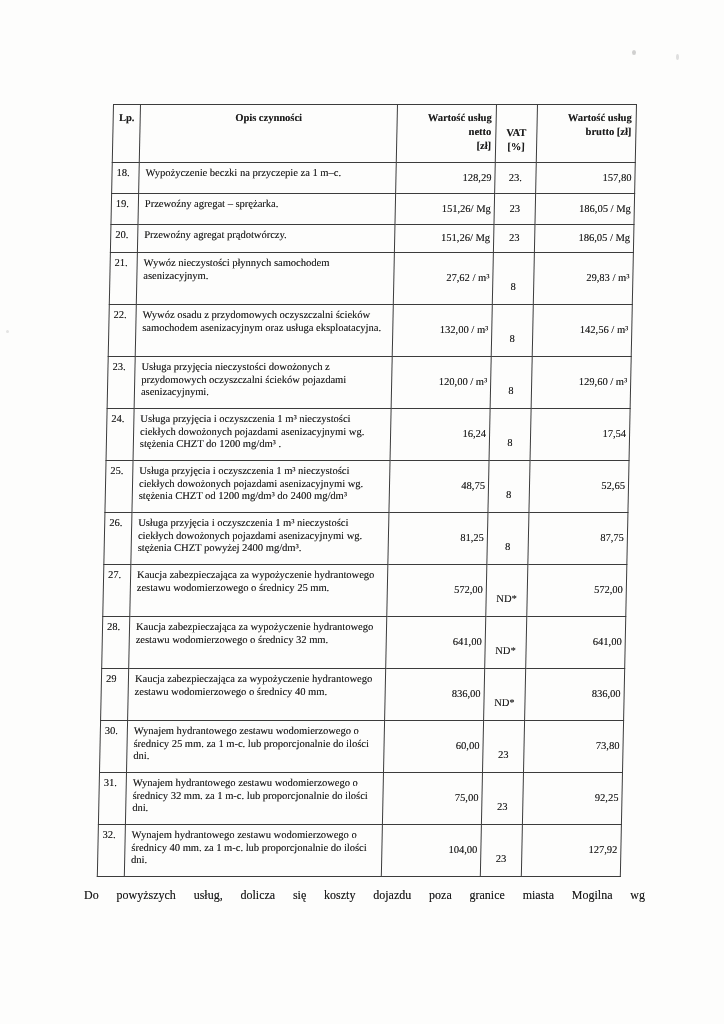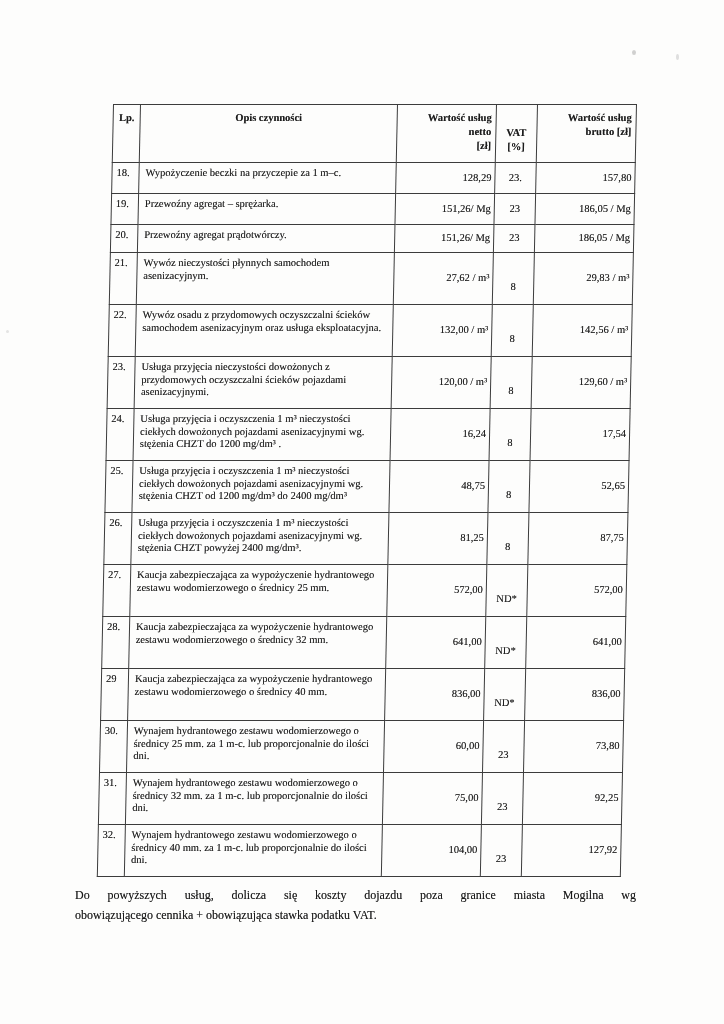--- a/index.html
+++ b/index.html
@@ -56,21 +56,21 @@
   td.c-netto{vertical-align:middle;text-align:right;}
   td.c-netto span{display:block;padding-right:3px;}
   td.c-vat{vertical-align:middle;text-align:center;}
   td.c-vat span{display:inline-block;}
   tbody tr:nth-child(n+4) td.c-vat span{position:relative;top:9px;}
   td.c-brutto{vertical-align:middle;text-align:right;}
   td.c-brutto span{display:block;padding-right:3px;}
 
   
   .footer-note{
-    position:absolute;left:75px;top:886px;width:561px;
+    position:absolute;left:84px;top:886px;width:561px;
     font-size:12px;line-height:19.5px;color:#1a1a1a;
   }
   .footer-note .jline{text-align:justify;text-align-last:justify;}
   .footer-note .nline{text-align:left;}
 
   
   .speck{position:absolute;border-radius:50%;background:#9a9a9a;}
   .speck.s1{left:632px;top:50px;width:4px;height:5px;opacity:.45;}
   .speck.s2{left:676px;top:54px;width:3px;height:6px;opacity:.30;}
   .speck.s3{left:6px;top:330px;width:3px;height:3px;opacity:.25;}
@@ -337,19 +337,18 @@
             <td class="c-brutto">
               <span>127,92</span>
             </td>
           </tr>
         </tbody>
     </table>
   </div>
 
   <div class="footer-note">
     <div class="jline">Do powyższych usług, dolicza się koszty dojazdu poza granice miasta Mogilna wg</div>
-    <div class="nline">obowiązującego cennika + obowiązująca stawka podatku VAT.</div>
   </div>
 
   <div class="speck s1"></div>
   <div class="speck s2"></div>
   <div class="speck s3"></div>
 </div>
 
 </body></html>

